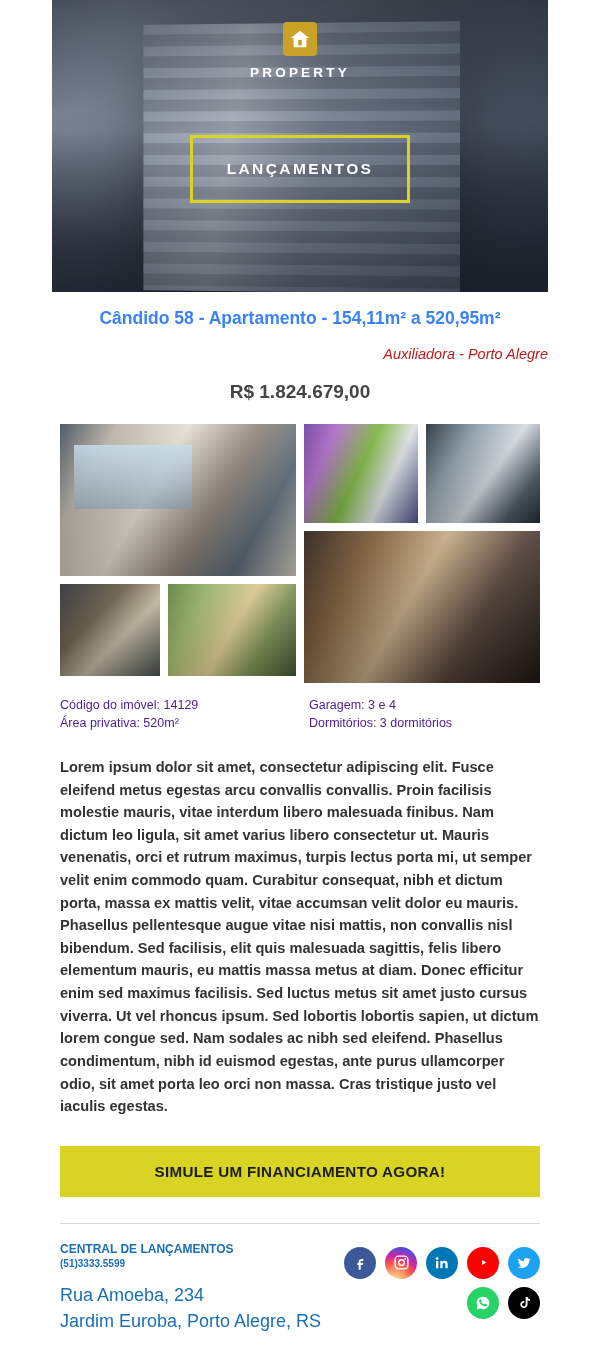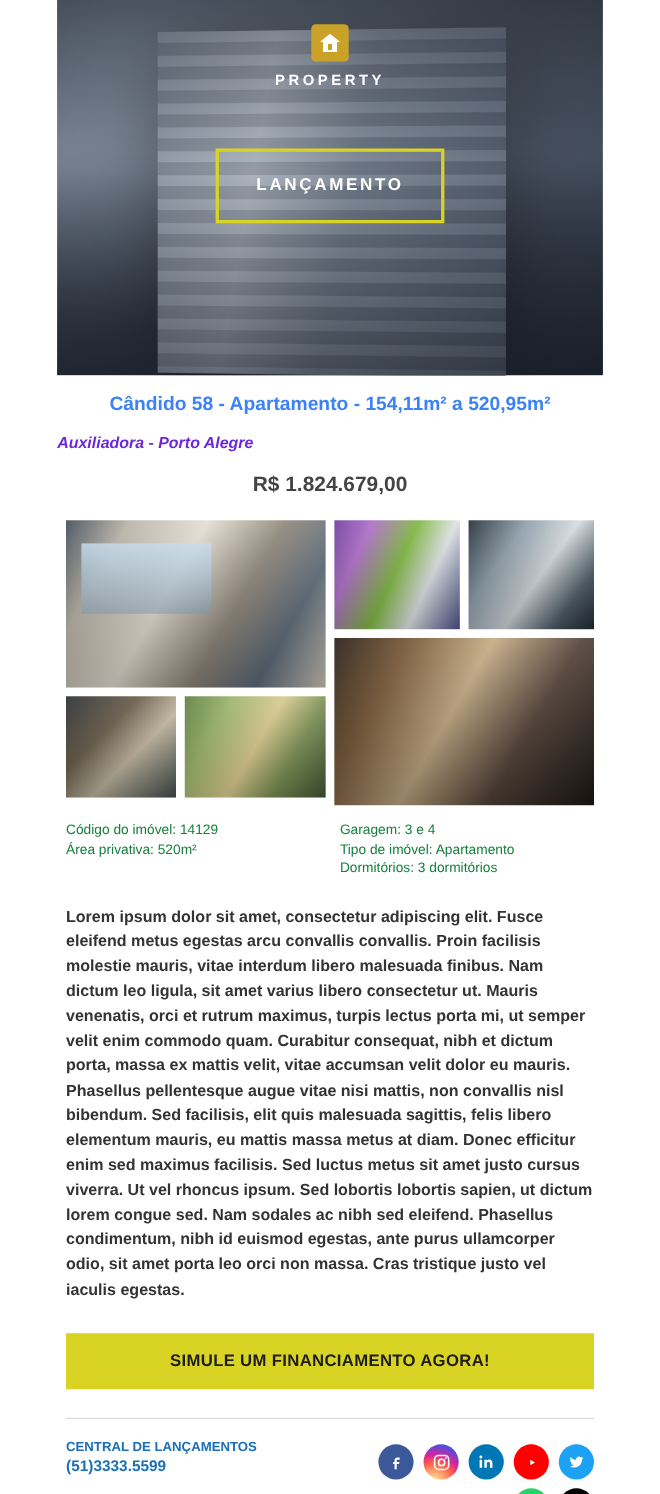--- a/index.html
+++ b/index.html
@@ -16,21 +16,21 @@
   }
   .page {
     width: 600px;
     padding: 0 0 0 0;
   }
 
   
   .hero {
     position: relative;
     margin: 0 52px;
-    height: 341px;
+    height: 292px;
     overflow: hidden;
     background:
       linear-gradient(to bottom, rgba(25,32,42,0.55), rgba(25,32,42,0.25) 40%, rgba(20,26,35,0.6)),
       linear-gradient(160deg, #7d879a 0%, #9aa4b4 25%, #6f7a8c 50%, #505a6b 75%, #3b4250 100%);
   }
   .hero-building {
     position: absolute;
     left: 18%;
     top: 8%;
     width: 64%;
@@ -98,24 +98,24 @@
   
   .title {
     margin: 16px 52px 0;
     text-align: center;
     color: #3b82f6;
     font-size: 17.5px;
     font-weight: 700;
   }
   .subtitle {
     margin: 17px 52px 0;
-    text-align: left;
-    color: #6d28d9;
+    text-align: right;
+    color: #b91c1c;
     font-size: 14.5px;
-    font-weight: 700;
+    font-weight: 400;
     font-style: italic;
   }
   .price {
     margin: 19px 52px 0;
     text-align: center;
     color: #444444;
     font-size: 19px;
     font-weight: 700;
   }
 
@@ -180,21 +180,21 @@
   .pair { display: flex; gap: 8px; }
   .pair > div { flex: 1; }
 
   
   .specs {
     margin: 14px 60px 0;
     display: grid;
     grid-template-columns: 1fr 1fr;
     column-gap: 18px;
     row-gap: 2px;
-    color: #15803d;
+    color: #4c1d95;
     font-size: 12.5px;
     line-height: 1.32;
   }
   .spec-col { display: flex; flex-direction: column; gap: 1px; }
 
   
   .description {
     margin: 25px 60px 0;
     color: #333333;
     font-size: 14.6px;
@@ -231,21 +231,21 @@
     align-items: flex-start;
     padding-bottom: 26px;
   }
   .footer-left { color: #1a6fb5; }
   .foot-title {
     font-size: 12px;
     font-weight: 700;
     line-height: 1.34;
   }
   .foot-phone {
-    font-size: 14px;
+    font-size: 10px;
     font-weight: 700;
     line-height: 1.34;
   }
   .foot-addr {
     margin-top: 13px;
     font-size: 18px;
     line-height: 1.42;
   }
   .social {
     display: flex;
@@ -286,21 +286,21 @@
       <div class="brand">
         <div class="brand-mark">
           <svg width="22" height="22" viewBox="0 0 24 24" aria-hidden="true">
             <path d="M12 3 L22 11 H19 V21 H5 V11 H2 Z" fill="#ffffff"></path>
             <rect x="10" y="13" width="4" height="6" fill="#c9a227"></rect>
           </svg>
         </div>
         <div class="brand-name">PROPERTY</div>
       </div>
       <div class="badge">
-        <div class="badge-text">LANÇAMENTO</div>
+        <div class="badge-text">LANÇAMENTOS</div>
       </div>
     </div>
   </div>
 
   <h1 class="title">Cândido 58 - Apartamento - 154,11m² a 520,95m²</h1>
   <div class="subtitle">Auxiliadora - Porto Alegre</div>
   <div class="price">R$ 1.824.679,00</div>
 
   <div class="gallery">
     <div class="gcol">
@@ -319,21 +319,20 @@
     </div>
   </div>
 
   <div class="specs">
     <div class="spec-col">
       <div>Código do imóvel: 14129</div>
       <div>Área privativa: 520m²</div>
     </div>
     <div class="spec-col">
       <div>Garagem: 3 e 4</div>
-      <div>Tipo de imóvel: Apartamento</div>
       <div>Dormitórios: 3 dormitórios</div>
     </div>
   </div>
 
   <p class="description">Lorem ipsum dolor sit amet, consectetur adipiscing elit. Fusce eleifend metus egestas arcu convallis convallis. Proin facilisis molestie mauris, vitae interdum libero malesuada finibus. Nam dictum leo ligula, sit amet varius libero consectetur ut. Mauris venenatis, orci et rutrum maximus, turpis lectus porta mi, ut semper velit enim commodo quam. Curabitur consequat, nibh et dictum porta, massa ex mattis velit, vitae accumsan velit dolor eu mauris. Phasellus pellentesque augue vitae nisi mattis, non convallis nisl bibendum. Sed facilisis, elit quis malesuada sagittis, felis libero elementum mauris, eu mattis massa metus at diam. Donec efficitur enim sed maximus facilisis. Sed luctus metus sit amet justo cursus viverra. Ut vel rhoncus ipsum. Sed lobortis lobortis sapien, ut dictum lorem congue sed. Nam sodales ac nibh sed eleifend. Phasellus condimentum, nibh id euismod egestas, ante purus ullamcorper odio, sit amet porta leo orci non massa. Cras tristique justo vel iaculis egestas.</p>
 
   <div class="cta-wrap">
     <button class="cta">SIMULE UM FINANCIAMENTO AGORA!</button>
   </div>
 

